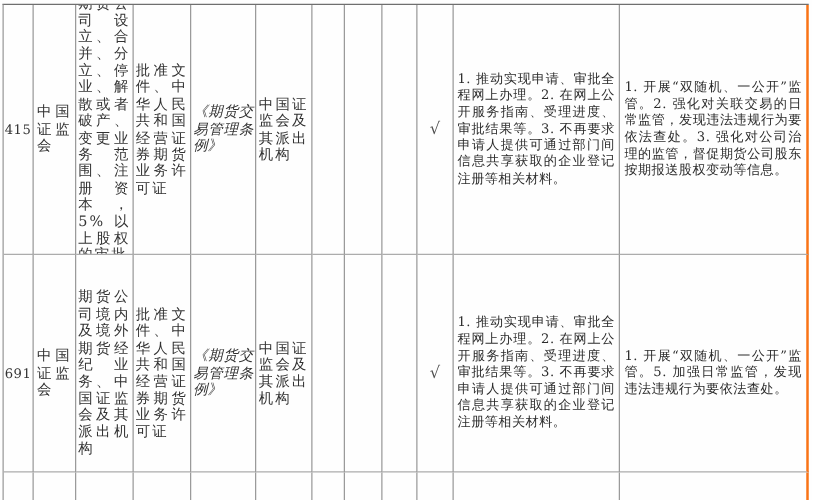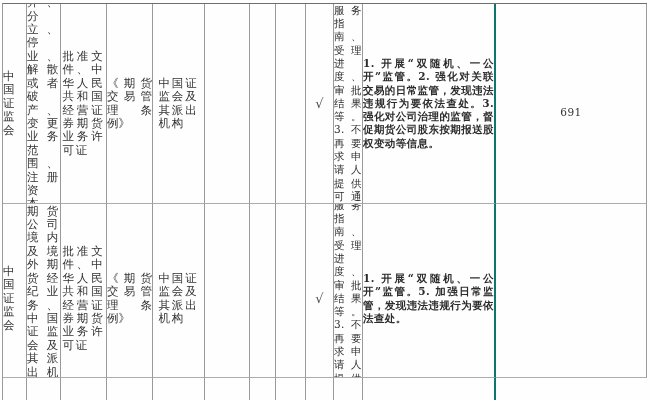--- a/index.html
+++ b/index.html
@@ -17,43 +17,46 @@
     border-top:1px solid #6f6f6f;
     border-left:1px solid #9a9a9a;
   }
   .cell{
     box-sizing:border-box;
     border-right:1px solid #9a9a9a;
     border-bottom:1px solid #acacac;
     display:flex;align-items:center;justify-content:center;
     overflow:hidden;
   }
-  .cell.last{border-right:2px solid #0f766e;font-weight:bold;}
+  .cell.last{border-right:2px solid #f97316;}
   .row2 .inner{transform:translateY(8px);}
   .inner{display:block;}
   .num{font-size:10.5px;letter-spacing:.5px;color:#333;}
   .cjk{
     font-size:11.5px;line-height:13.4px;letter-spacing:1.8px;
     text-align:justify;line-break:loose;color:#323232;
   }
-  .tight{letter-spacing:0;}
+  .tight{letter-spacing:0;font-style:italic;}
   .body-txt{
     font-size:10.5px;line-height:13.3px;letter-spacing:.4px;
     text-align:justify;line-break:loose;color:#2c2c2c;
   }
   .check{font-size:13px;color:#4f4f4f;font-family:"DejaVu Sans","Liberation Sans",sans-serif;}
   .w28{width:28px}.w40{width:40px}.w42{width:42px}.w48{width:48px}
   .w126{width:126px}.w142{width:142px}
 </style>
 </head>
 <body>
 
 <div class="page">
   <div class="tbl">
 
+    <div class="cell">
+      <span class="inner num">415</span>
+    </div>
     <div class="cell">
       <span class="inner cjk w28">中国证监会</span>
     </div>
     <div class="cell">
       <span class="inner cjk w42">期货公司设立、合并、分立、停业、解散或者破产、变更业务范围、注册资本，5%以上股权的审批</span>
     </div>
     <div class="cell">
       <span class="inner cjk w42">批准文件、中华人民共和国经营证券期货业务许可证</span>
     </div>
     <div class="cell">

